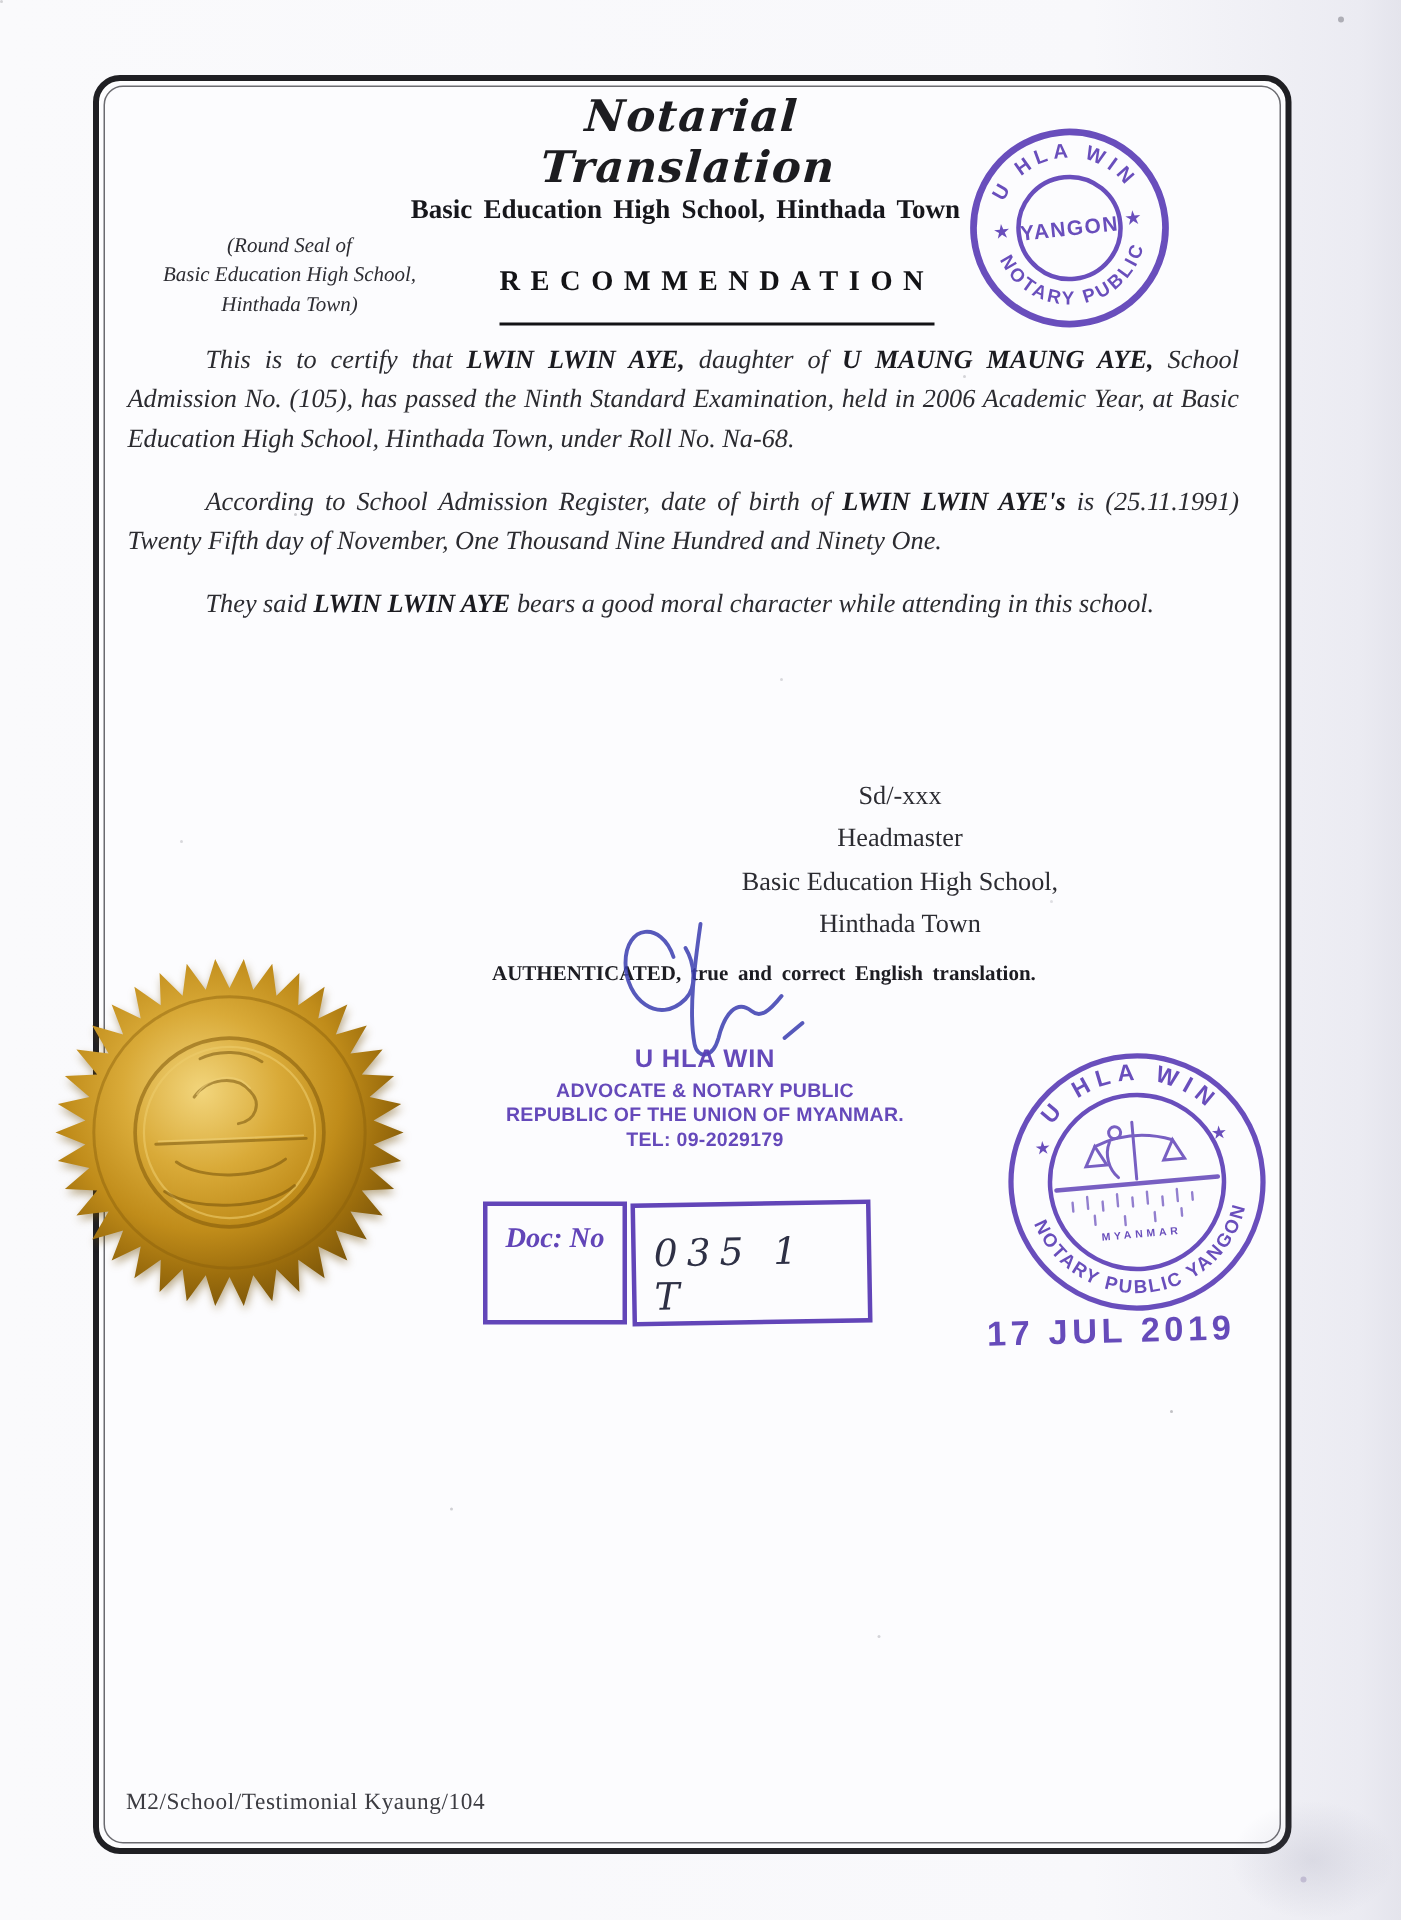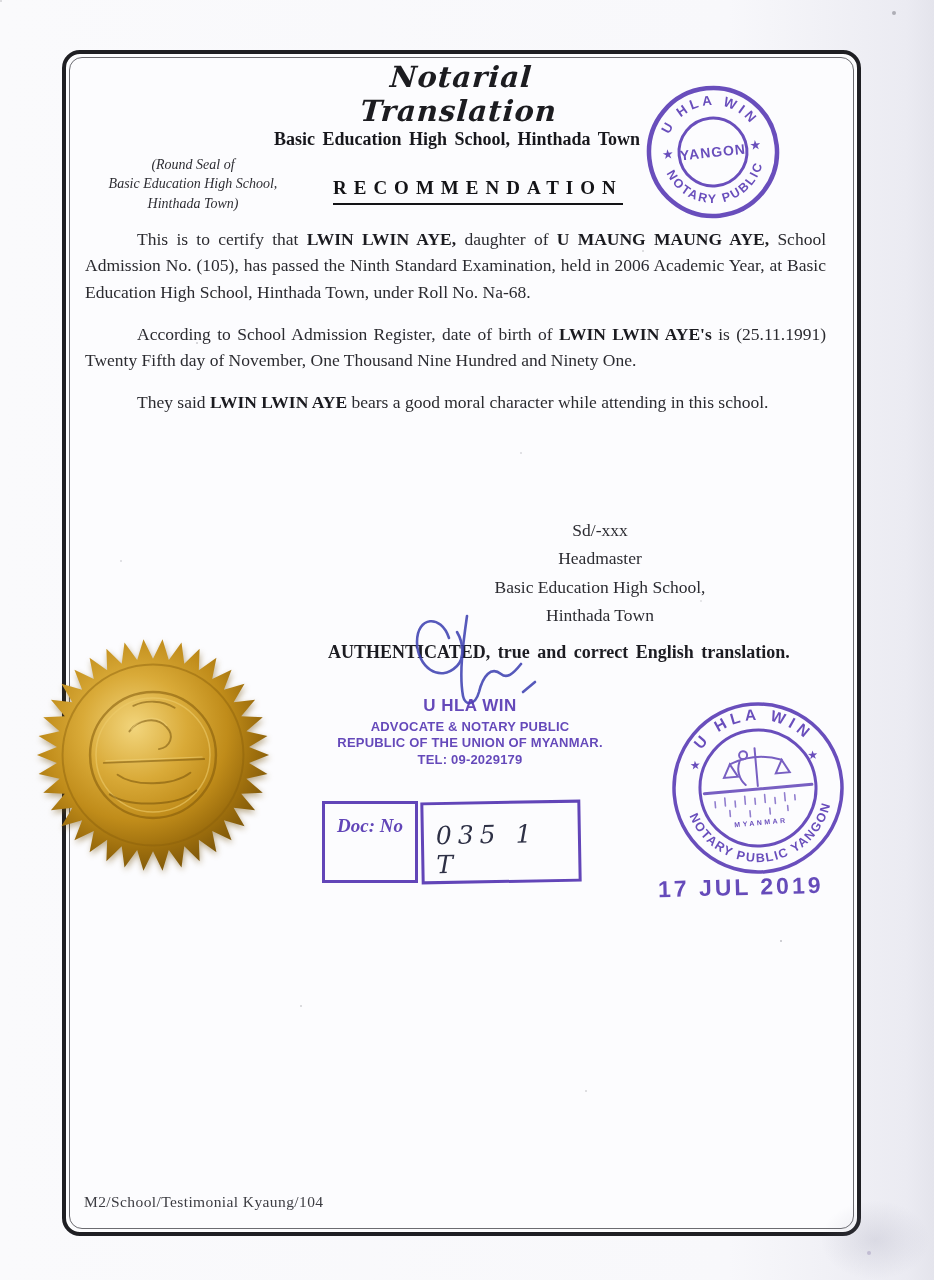--- a/index.html
+++ b/index.html
@@ -14,30 +14,30 @@
   .abs{position:absolute;}
   
   .script-title{left:300px;top:60px;width:320px;text-align:center;
     font-family:"DejaVu Serif", serif;font-style:italic;font-weight:bold;
     font-size:29px;color:#1c1c20;letter-spacing:1px;transform:skewX(-4deg);}
   .school-heading{left:255px;top:129px;width:385px;text-align:right;
     font-weight:bold;font-size:18px;color:#17171c;word-spacing:3px;}
   .seal-caption{left:78px;top:155px;width:230px;text-align:center;
     font-size:14px;color:#2d2d33;line-height:1.38;font-style:italic;}
   .recommendation{left:333px;top:177px;font-weight:bold;font-size:19px;color:#131316;
-    letter-spacing:7px;border-bottom:2.5px solid #131316;padding-bottom:4px;}
+    letter-spacing:7px;border-bottom:2.5px solid #131316;padding-bottom:16px;}
   
   .bodytext{left:85px;top:226px;width:757px;font-size:17.5px;line-height:1.5;
     color:#2b2b30;text-align:justify;}
-  .bodytext p{margin:0 16px 16px 0;text-indent:52px;}
+  .bodytext p{margin:0 16px 16px 0;text-indent:52px;font-style:italic;}
   .bodytext b{color:#1b1b20;}
   
   .sigblock{left:440px;top:516px;width:320px;text-align:center;font-size:17.5px;
     color:#2c2c32;line-height:1.62;}
-  .auth-line{left:328px;top:642px;font-weight:bold;font-size:18px;color:#1c1c22;word-spacing:3px;text-align:center;}
+  .auth-line{left:328px;top:642px;font-weight:bold;font-size:14px;color:#1c1c22;word-spacing:3px;text-align:center;}
   
   .notary{left:250px;top:696px;width:440px;text-align:center;color:#5a3cb5;
     font-family:"Liberation Sans", sans-serif;font-weight:bold;opacity:.93;}
   .notary .n-name{font-size:17px;letter-spacing:.5px;margin-bottom:3px;}
   .notary .n-line{font-size:13px;line-height:1.25;letter-spacing:.2px;}
   
   .docbox{left:322px;top:801px;display:flex;opacity:.95;}
   .docbox .cell{border:3.5px solid #5a3cb5;}
   .doc-label{width:86px;padding:11px 2px 26px 2px;text-align:center;
     font-weight:bold;font-size:19px;color:#5a3cb5;font-style:italic;}

